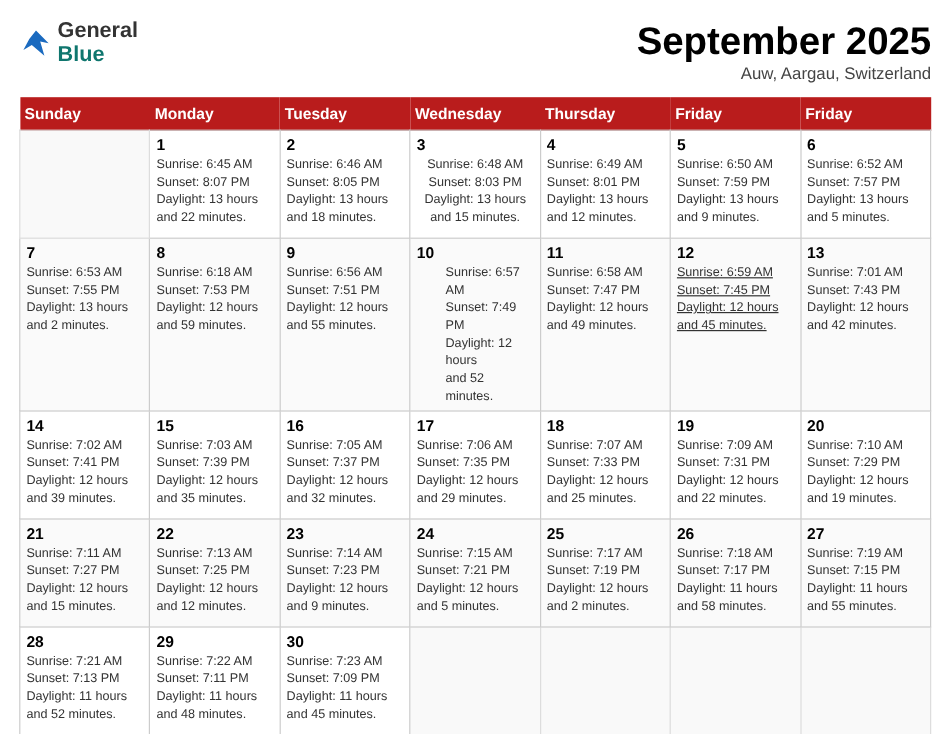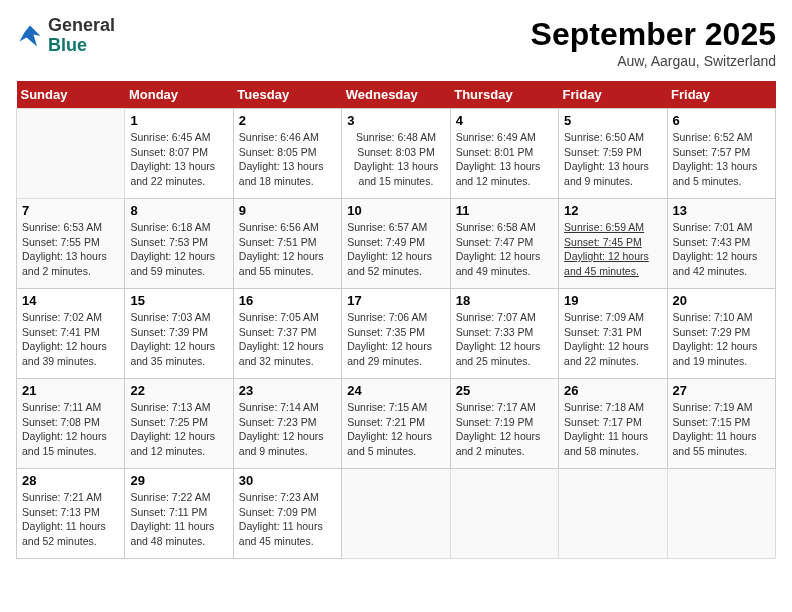--- a/index.html
+++ b/index.html
@@ -176,21 +176,21 @@
         </td>
         <td>
           <span class="day-num">9</span>
           <div class="day-info" style="white-space: pre-line;">Sunrise: 6:56 AM
 Sunset: 7:51 PM
 Daylight: 12 hours
 and 55 minutes.</div>
         </td>
         <td>
           <span class="day-num">10</span>
-          <div class="day-info" style="white-space: pre-line;">Sunrise: 6:57 AM
+          <div class="day-info" style="white-space: pre-line; margin-left: 24px;">Sunrise: 6:57 AM
 Sunset: 7:49 PM
 Daylight: 12 hours
 and 52 minutes.</div>
         </td>
         <td>
           <span class="day-num">11</span>
           <div class="day-info" style="white-space: pre-line;">Sunrise: 6:58 AM
 Sunset: 7:47 PM
 Daylight: 12 hours
 and 49 minutes.</div>
@@ -258,21 +258,21 @@
           <div class="day-info" style="white-space: pre-line;">Sunrise: 7:10 AM
 Sunset: 7:29 PM
 Daylight: 12 hours
 and 19 minutes.</div>
         </td>
       </tr>
       <tr>
         <td>
           <span class="day-num">21</span>
           <div class="day-info" style="white-space: pre-line;">Sunrise: 7:11 AM
-Sunset: 7:08 PM
+Sunset: 7:27 PM
 Daylight: 12 hours
 and 15 minutes.</div>
         </td>
         <td>
           <span class="day-num">22</span>
           <div class="day-info" style="white-space: pre-line;">Sunrise: 7:13 AM
 Sunset: 7:25 PM
 Daylight: 12 hours
 and 12 minutes.</div>
         </td>

